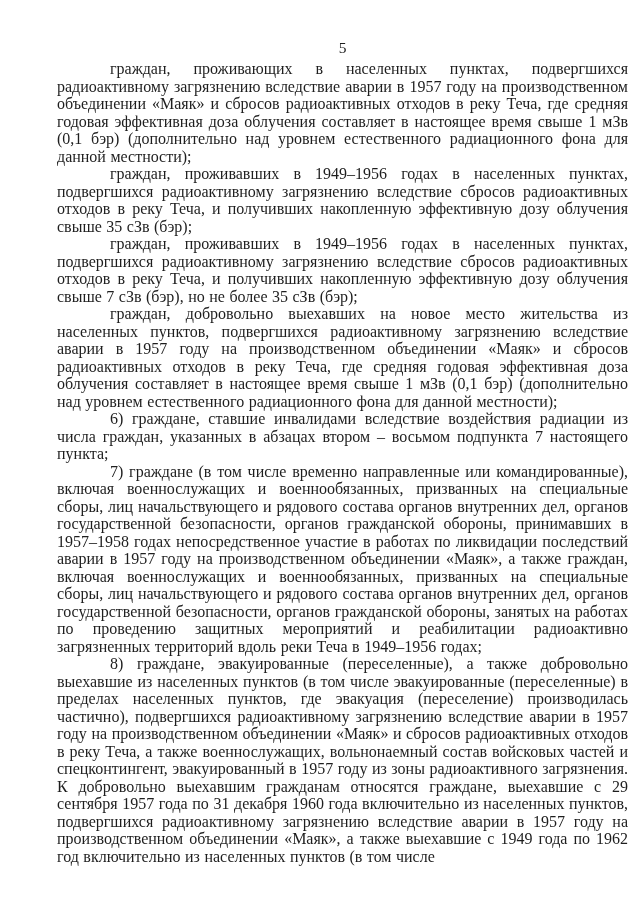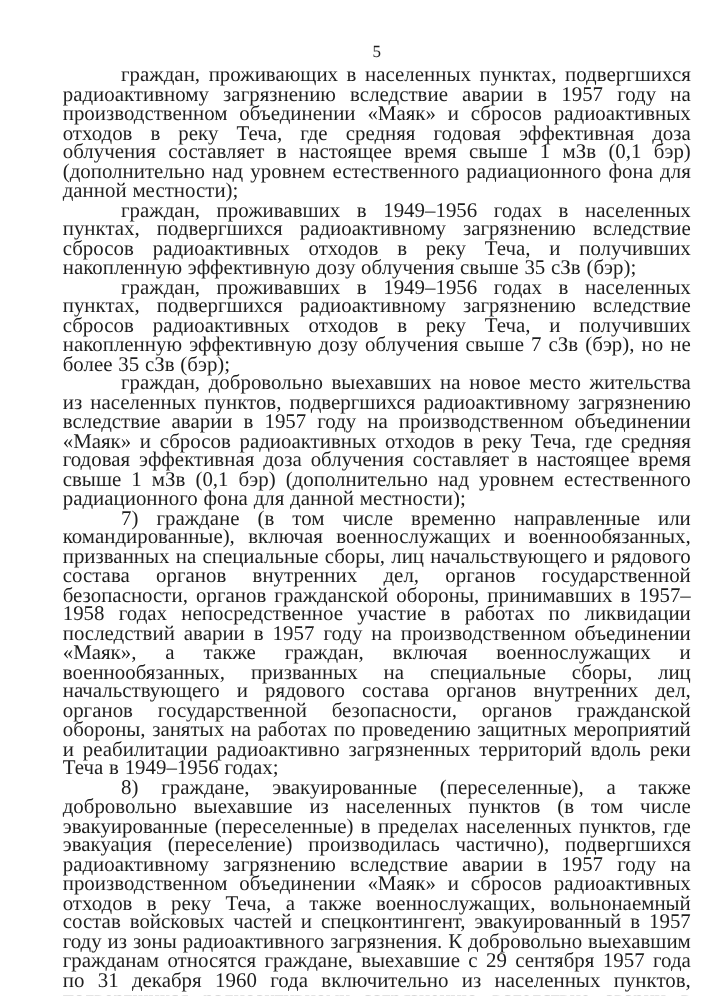--- a/index.html
+++ b/index.html
@@ -27,35 +27,36 @@
   }
   .body-text {
     position: absolute;
     top: 60px;
     left: 57px;
     width: 571px;
   }
   .body-text p {
     margin: 0;
     padding: 0;
-    font-size: 19px;
+    font-size: 16px;
     line-height: 17.5px;
     text-align: justify;
     text-indent: 53px;
     hyphens: none;
     word-spacing: 0.5px;
   }
 </style>
 </head>
 <body>
 
 <div class="sheet">
   <div class="page-number">5</div>
 
   <div class="body-text">
     <p>граждан, проживающих в населенных пунктах, подвергшихся радиоактивному загрязнению вследствие аварии в 1957 году на производственном объединении «Маяк» и сбросов радиоактивных отходов в реку Теча, где средняя годовая эффективная доза облучения составляет в настоящее время свыше 1 мЗв (0,1 бэр) (дополнительно над уровнем естественного радиационного фона для данной местности);</p>
     <p>граждан, проживавших в 1949–1956 годах в населенных пунктах, подвергшихся радиоактивному загрязнению вследствие сбросов радиоактивных отходов в реку Теча, и получивших накопленную эффективную дозу облучения свыше 35 сЗв (бэр);</p>
     <p>граждан, проживавших в 1949–1956 годах в населенных пунктах, подвергшихся радиоактивному загрязнению вследствие сбросов радиоактивных отходов в реку Теча, и получивших накопленную эффективную дозу облучения свыше 7 сЗв (бэр), но не более 35 сЗв (бэр);</p>
     <p>граждан, добровольно выехавших на новое место жительства из населенных пунктов, подвергшихся радиоактивному загрязнению вследствие аварии в 1957 году на производственном объединении «Маяк» и сбросов радиоактивных отходов в реку Теча, где средняя годовая эффективная доза облучения составляет в настоящее время свыше 1 мЗв (0,1 бэр) (дополнительно над уровнем естественного радиационного фона для данной местности);</p>
+    <p>6) граждане, ставшие инвалидами вследствие воздействия радиации из числа граждан, указанных в абзацах втором – восьмом подпункта 7 настоящего пункта;</p>
     <p>7) граждане (в том числе временно направленные или командированные), включая военнослужащих и военнообязанных, призванных на специальные сборы, лиц начальствующего и рядового состава органов внутренних дел, органов государственной безопасности, органов гражданской обороны, принимавших в 1957–1958 годах непосредственное участие в работах по ликвидации последствий аварии в 1957 году на производственном объединении «Маяк», а также граждан, включая военнослужащих и военнообязанных, призванных на специальные сборы, лиц начальствующего и рядового состава органов внутренних дел, органов государственной безопасности, органов гражданской обороны, занятых на работах по проведению защитных мероприятий и реабилитации радиоактивно загрязненных территорий вдоль реки Теча в 1949–1956 годах;</p>
     <p>8) граждане, эвакуированные (переселенные), а также добровольно выехавшие из населенных пунктов (в том числе эвакуированные (переселенные) в пределах населенных пунктов, где эвакуация (переселение) производилась частично), подвергшихся радиоактивному загрязнению вследствие аварии в 1957 году на производственном объединении «Маяк» и сбросов радиоактивных отходов в реку Теча, а также военнослужащих, вольнонаемный состав войсковых частей и спецконтингент, эвакуированный в 1957 году из зоны радиоактивного загрязнения. К добровольно выехавшим гражданам относятся граждане, выехавшие с 29 сентября 1957 года по 31 декабря 1960 года включительно из населенных пунктов, подвергшихся радиоактивному загрязнению вследствие аварии в 1957 году на производственном объединении «Маяк», а также выехавшие с 1949 года по 1962 год включительно из населенных пунктов (в том числе</p>
   </div>
 </div>
 
 </body></html>

